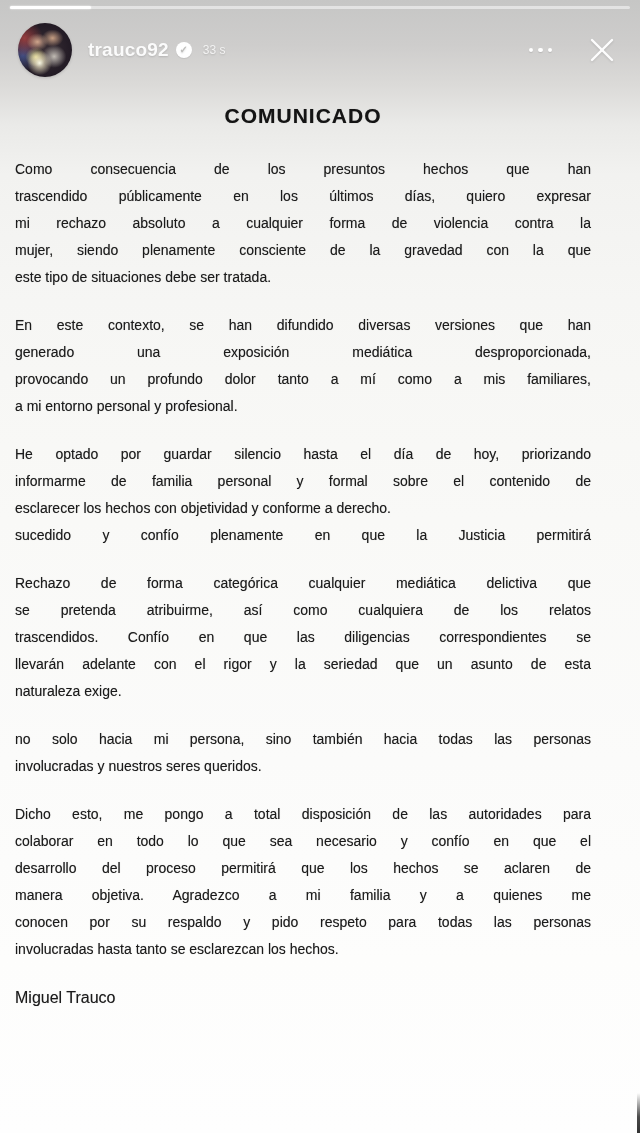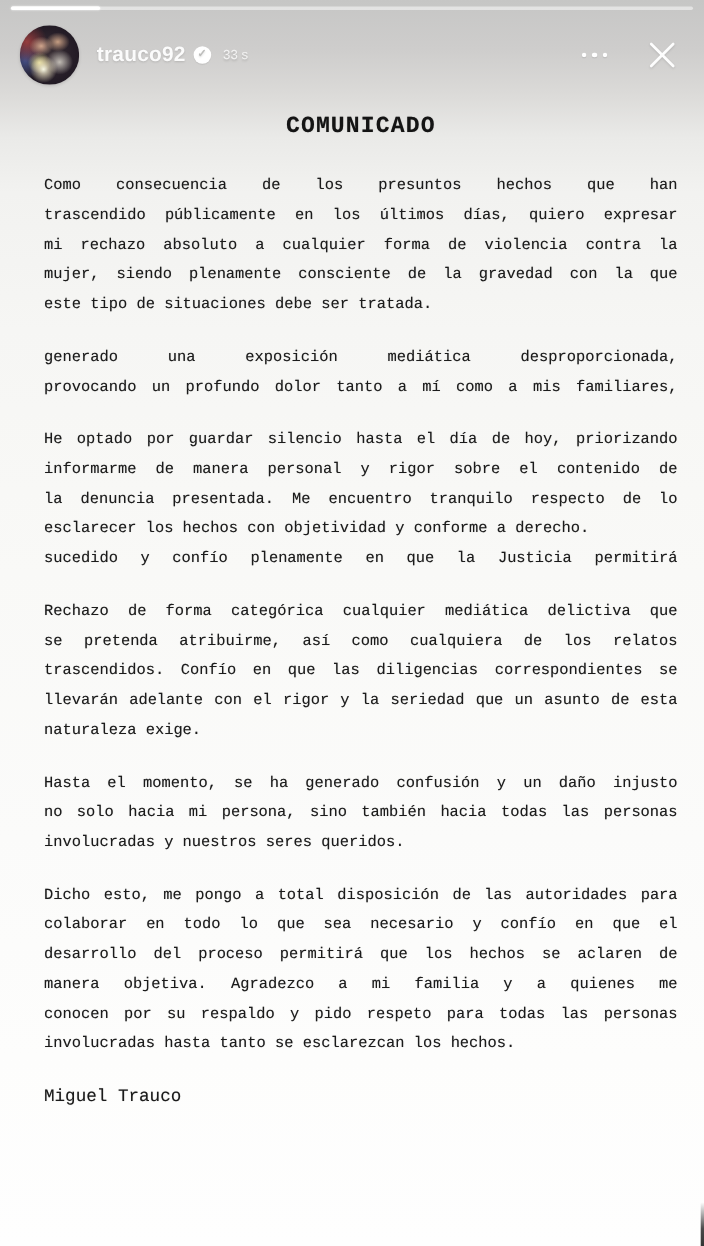--- a/index.html
+++ b/index.html
@@ -66,22 +66,22 @@
   }
   .ellipsis { display:flex; gap:5px; align-items:center; }
   .ellipsis .dot {
     width:4.5px; height:4.5px; border-radius:50%; background:#ffffff;
     box-shadow:0 1px 1px rgba(0,0,0,0.12);
   }
   .close-svg { display:block; filter:drop-shadow(0 1px 1px rgba(0,0,0,0.12)); }
 
   
   .doc {
-    position:absolute; top:104px; left:40px; width:576px;
-    font-family:Liberation Mono, monospace; color:#1b1b1b;
+    position:absolute; top:104px; left:15px; width:576px;
+    font-family:Liberation Sans, sans-serif; color:#1b1b1b;
     text-shadow:0 0 0.7px rgba(25,25,25,0.42);
   }
   .doc h1 {
     font-size:21px; line-height:24px; font-weight:700; text-align:center;
     letter-spacing:1px; color:#141414; margin:0 0 28px 0;
   }
   .para { margin:0 0 21px 0; font-size:14px; line-height:27px; }
   .ln { display:block; text-align:justify; text-align-last:justify; }
   .ln.last { text-align-last:left; }
   .signature { font-size:16px; line-height:27px; }
@@ -129,42 +129,42 @@
 
     <p class="para">
       <span class="ln">Como consecuencia de los presuntos hechos que han</span>
       <span class="ln">trascendido públicamente en los últimos días, quiero expresar</span>
       <span class="ln">mi rechazo absoluto a cualquier forma de violencia contra la</span>
       <span class="ln">mujer, siendo plenamente consciente de la gravedad con la que</span>
       <span class="ln last">este tipo de situaciones debe ser tratada.</span>
     </p>
 
     <p class="para">
+      <span class="ln">En este contexto, se han difundido diversas versiones que han</span>
       <span class="ln">generado una exposición mediática desproporcionada,</span>
       <span class="ln">provocando un profundo dolor tanto a mí como a mis familiares,</span>
+      <span class="ln last">a mi entorno personal y profesional.</span>
     </p>
 
     <p class="para">
       <span class="ln">He optado por guardar silencio hasta el día de hoy, priorizando</span>
-      <span class="ln">informarme de manera personal y rigor sobre el contenido de</span>
-      <span class="ln">la denuncia presentada. Me encuentro tranquilo respecto de lo</span>
+      <span class="ln">informarme de familia personal y formal sobre el contenido de</span>
       <span class="ln last">esclarecer los hechos con objetividad y conforme a derecho.</span>
       <span class="ln">sucedido y confío plenamente en que la Justicia permitirá</span>
     </p>
 
     <p class="para">
       <span class="ln">Rechazo de forma categórica cualquier mediática delictiva que</span>
       <span class="ln">se pretenda atribuirme, así como cualquiera de los relatos</span>
       <span class="ln">trascendidos. Confío en que las diligencias correspondientes se</span>
       <span class="ln">llevarán adelante con el rigor y la seriedad que un asunto de esta</span>
       <span class="ln last">naturaleza exige.</span>
     </p>
 
     <p class="para">
-      <span class="ln">Hasta el momento, se ha generado confusión y un daño injusto</span>
       <span class="ln">no solo hacia mi persona, sino también hacia todas las personas</span>
       <span class="ln last">involucradas y nuestros seres queridos.</span>
     </p>
 
     <p class="para">
       <span class="ln">Dicho esto, me pongo a total disposición de las autoridades para</span>
       <span class="ln">colaborar en todo lo que sea necesario y confío en que el</span>
       <span class="ln">desarrollo del proceso permitirá que los hechos se aclaren de</span>
       <span class="ln">manera objetiva. Agradezco a mi familia y a quienes me</span>
       <span class="ln">conocen por su respaldo y pido respeto para todas las personas</span>

